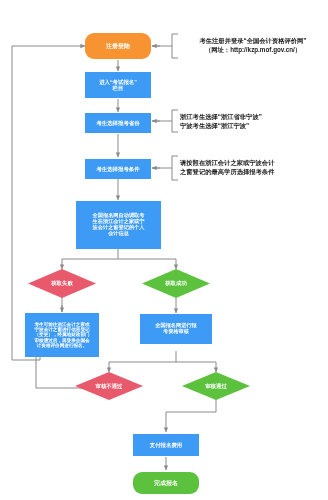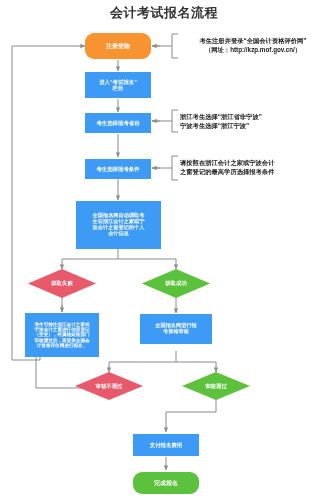--- a/index.html
+++ b/index.html
@@ -58,21 +58,20 @@
     white-space:nowrap;
   }
   .note .l2{display:block;}
   .note-center{text-align:center;}
 </style>
 </head>
 <body>
 
 <div id="root">
 
-  <div class="title">会计考试报名流程</div>
 
   <svg id="wires" viewBox="0 0 328 500" xmlns="http://www.w3.org/2000/svg">
     <defs>
       <marker id="ah" markerWidth="6" markerHeight="6" refX="4.6" refY="2.2" orient="auto" markerUnits="userSpaceOnUse">
         <path d="M0,0 L4.8,2.2 L0,4.4 z" fill="#8a8a8a"></path>
       </marker>
     </defs>
     <g stroke="#8a8a8a" stroke-width="1" fill="none">
 
       <path d="M118,60 L118,71" marker-end="url(#ah)"></path>

